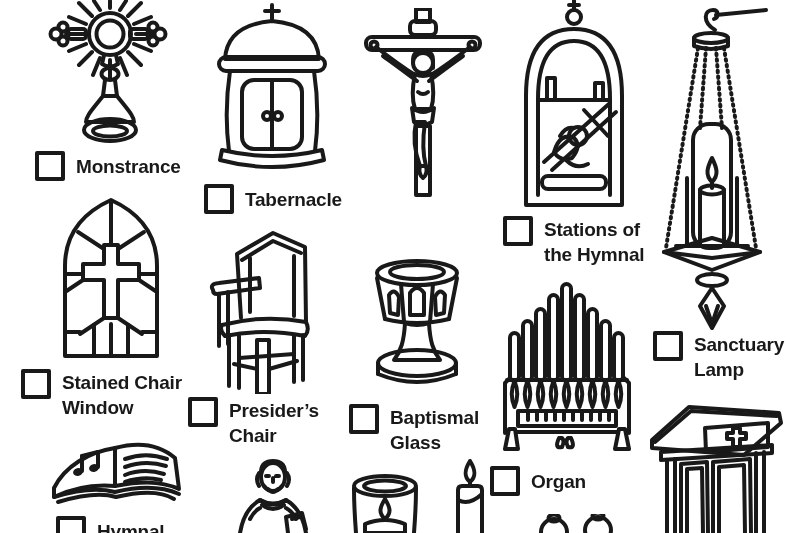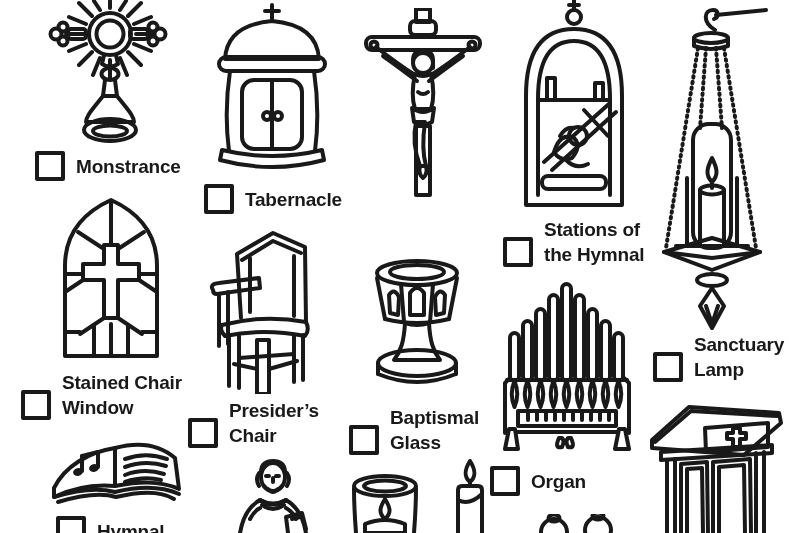--- a/index.html
+++ b/index.html
@@ -9,21 +9,21 @@
   }
   .art{position:absolute;}
   .art svg{display:block;width:100%;height:100%;overflow:hidden;}
   .art path,.art line,.art rect,.art circle,.art ellipse{
     stroke:#191919;stroke-width:4;stroke-linecap:round;stroke-linejoin:round;fill:none;
   }
   .fw{fill:#ffffff;}
   .fb{fill:#191919 !important;stroke:none !important;}
   .w2{stroke-width:2.4;} .w3{stroke-width:3.2;} .w5{stroke-width:5;} .w6{stroke-width:6;}
   .chain{stroke-dasharray:1.5 4.2;stroke-width:4.5;}
-  .tag{position:absolute;display:flex;gap:11px;align-items:flex-end;}
+  .tag{position:absolute;display:flex;gap:11px;align-items:flex-start;}
   .tag.c{align-items:center;}
   .box{width:22px;height:22px;border:4px solid #191919;border-radius:2px;background:#fff;flex:0 0 auto;cursor:pointer;}
   .lbl{font-size:19px;font-weight:700;line-height:25px;letter-spacing:-0.2px;padding-top:1px;white-space:nowrap;}
   .lbl span{display:block;}
 </style>
 </head>
 <body>
 
 <div class="page">
 

